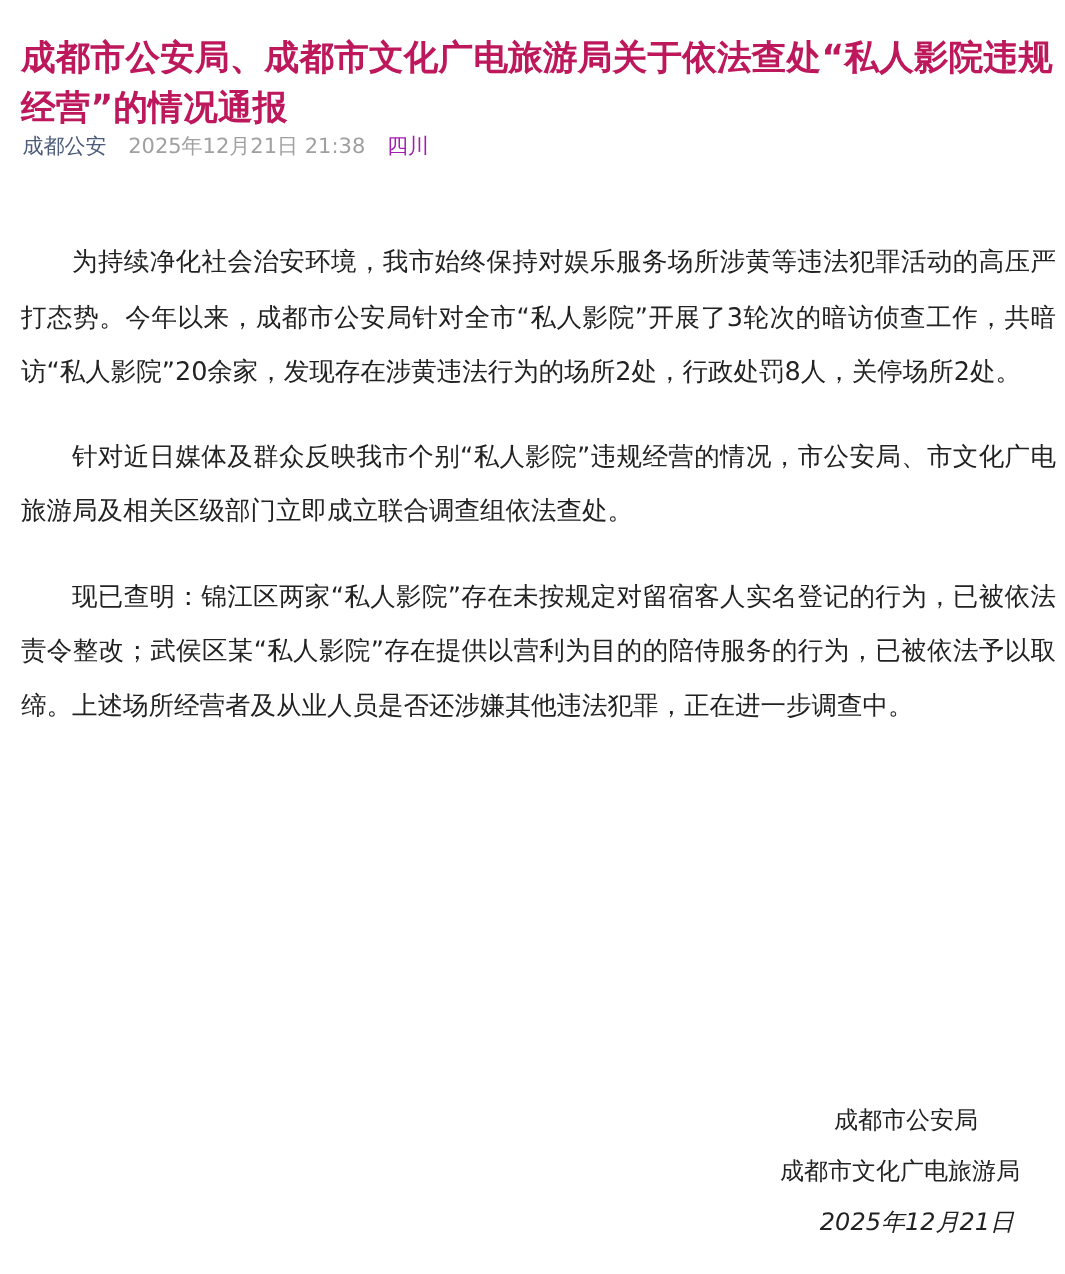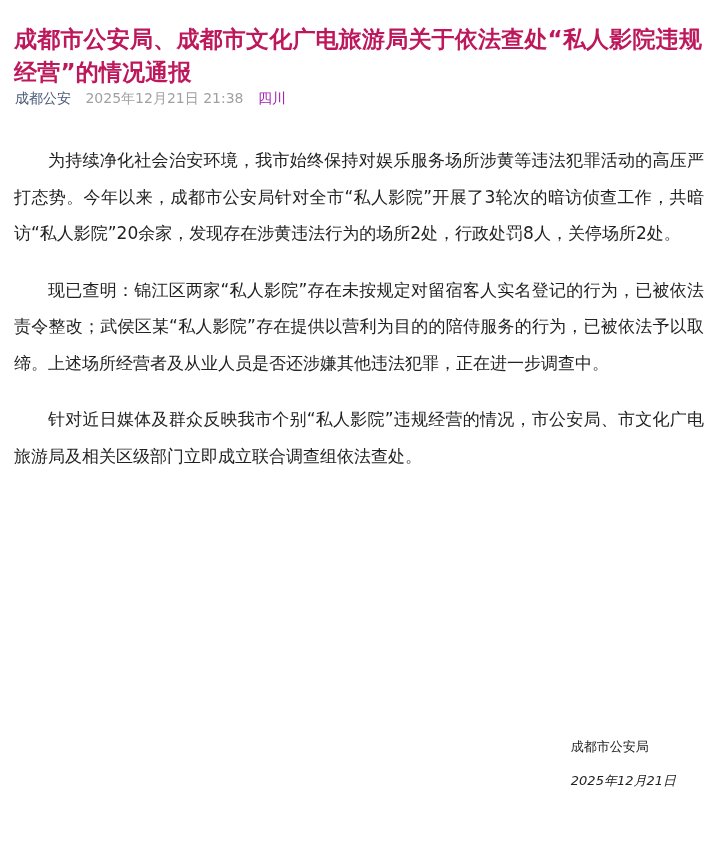--- a/index.html
+++ b/index.html
@@ -5,39 +5,40 @@
   html, body { margin:0; padding:0; background:#ffffff; }
   body { width:710px; height:849px; overflow:hidden; position:relative;
          font-family:"DejaVu Sans","Liberation Sans",sans-serif; color:#222; }
   .title { position:absolute; left:14px; top:8px; width:690px;
            font-size:23px; font-weight:bold; line-height:33px; color:#be185d; letter-spacing:0.2px; }
   .meta { position:absolute; left:15px; top:88px; font-size:14px; line-height:20px; white-space:nowrap; }
   .meta .src { color:#4a5a78; margin-right:10px; }
   .meta .time { color:#a0a0a0; margin-right:10px; }
   .meta .loc { color:#a21caf; }
   .body { position:absolute; left:14px; top:142px; width:690px; }
-  .para { font-size:17px; line-height:36.5px; color:#222; text-indent:34px; margin:0 0 20px 0; text-align:justify; }
-  .sign { position:absolute; right:30px; top:730px; font-size:13px; line-height:34px; color:#222; }
+  .para { font-size:17px; line-height:36.5px; color:#222; text-indent:34px; margin:15px 0 20px 0; text-align:justify; }
+  .sign { position:absolute; right:30px; top:730px; text-align:right; font-size:16px; line-height:34px; color:#222; }
   .sign div { white-space:nowrap; }
   .sign .l1 { margin-right:28px; }
   .sign .l3 { margin-right:4px;font-style:italic; }
 </style>
 </head>
 <body>
 
 <h1 class="title">成都市公安局、成都市文化广电旅游局关于依法查处“私人影院违规经营”的情况通报</h1>
 
 <div class="meta">
   <span class="src">成都公安</span>
   <span class="time">2025年12月21日 21:38</span>
   <span class="loc">四川</span>
 </div>
 
 <div class="body">
   <p class="para">为持续净化社会治安环境，我市始终保持对娱乐服务场所涉黄等违法犯罪活动的高压严打态势。今年以来，成都市公安局针对全市“私人影院”开展了3轮次的暗访侦查工作，共暗访“私人影院”20余家，发现存在涉黄违法行为的场所2处，行政处罚8人，关停场所2处。</p>
+  <p class="para">针对近日媒体及群众反映我市个别“私人影院”违规经营的情况，市公安局、市文化广电旅游局及相关区级部门立即成立联合调查组依法查处。</p>
   <p class="para">现已查明：锦江区两家“私人影院”存在未按规定对留宿客人实名登记的行为，已被依法责令整改；武侯区某“私人影院”存在提供以营利为目的的陪侍服务的行为，已被依法予以取缔。上述场所经营者及从业人员是否还涉嫌其他违法犯罪，正在进一步调查中。</p>
-  <p class="para">针对近日媒体及群众反映我市个别“私人影院”违规经营的情况，市公安局、市文化广电旅游局及相关区级部门立即成立联合调查组依法查处。</p>
 </div>
 
 <div class="sign">
   <div class="l1">成都市公安局</div>
+  <div class="l2">成都市文化广电旅游局</div>
   <div class="l3">2025年12月21日</div>
 </div>
 
 </body></html>

